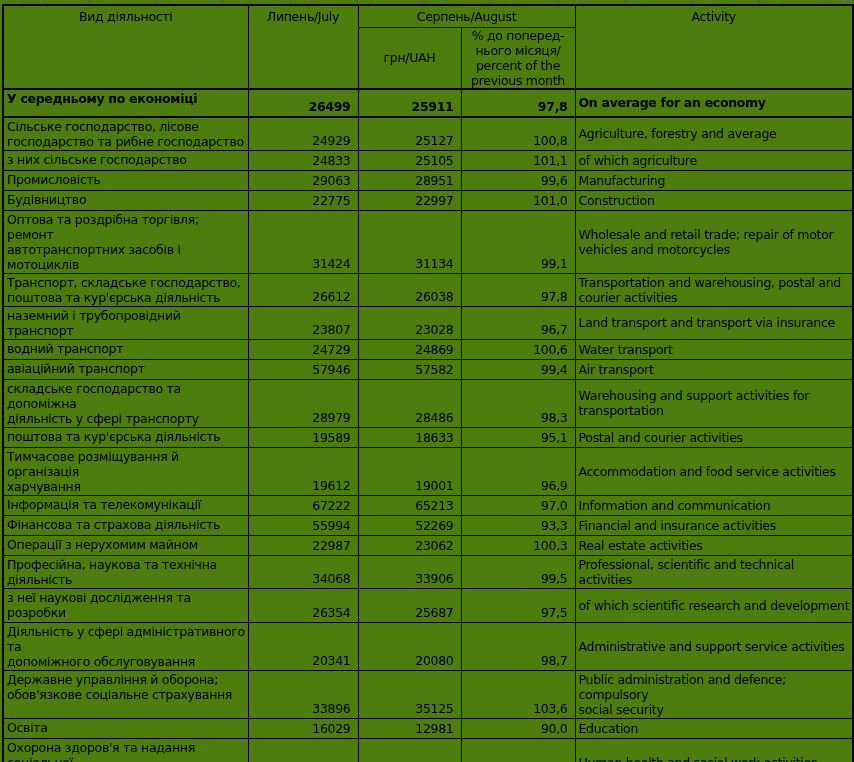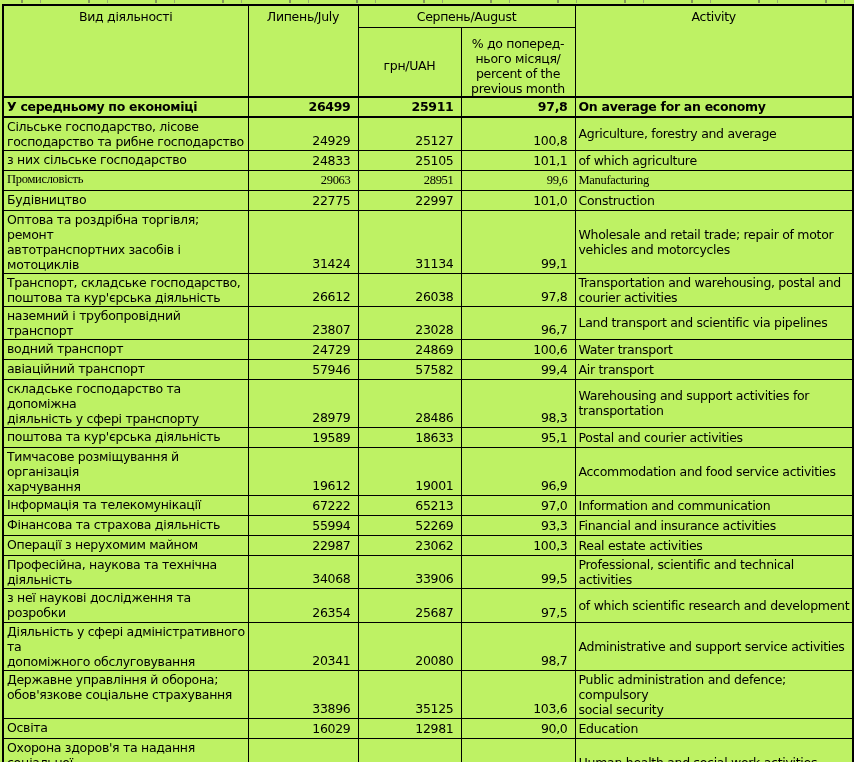--- a/index.html
+++ b/index.html
@@ -7,21 +7,21 @@
     padding: 0;
     background: #ffffff;
     width: 854px;
     font-family: "DejaVu Sans", "Liberation Sans", sans-serif;
   }
   .page {
     position: relative;
     width: 854px;
     height: 762px;
     overflow: hidden;
-    background: #bef264;
+    background: #4d7c0f;
   }
   .top-remnant {
     position: absolute;
     top: 0; left: 0;
     width: 854px; height: 3px;
     background:
       repeating-linear-gradient(90deg,
         transparent 0 21px, #555 21px 23px, transparent 23px 40px,
         #777 40px 41px, transparent 41px 67px);
     opacity: .55;
@@ -45,21 +45,21 @@
 
   td, th {
     border: 1px solid #000;
     font-weight: normal;
     white-space: pre-line;
     overflow: hidden;
     line-height: 15px;
     padding: 0;
   }
   thead th { text-align: center; vertical-align: top; padding-top: 3px; }
-  thead tr.sub th { vertical-align: middle; padding-top: 8px; }
+  thead tr.sub th { vertical-align: middle; padding-top: 0; }
   thead { border-bottom: 2px solid #000; }
   tr.bold { border-bottom: 2px solid #000; }
   tr.bold td { font-weight: bold; }
 
   td.ua {
     text-align: left;
     vertical-align: top;
     padding: 1px 2px 1px 3px;
   }
   td.ua.va-bottom { vertical-align: bottom; padding-bottom: 2px; }
@@ -100,21 +100,21 @@
       </tr>
       <tr class="sub" style="height:61px;">
         <th>грн/UAH</th>
         <th>% до поперед-
 нього місяця/
 percent of the
 previous month</th>
       </tr>
     </thead>
     <tbody>
-        <tr class="bold" style="height: 20px;">
+        <tr class="bold" style="height: 28px;">
       <td class="ua">У середньому по економіці</td>
       <td class="num">26499</td>
       <td class="num">25911</td>
       <td class="num">97,8</td>
       <td class="en">On average for an economy</td>
     </tr>
         <tr style="height: 31px;">
       <td class="ua">Сільське господарство, лісове
 господарство та рибне господарство</td>
       <td class="num">24929</td>
@@ -122,21 +122,21 @@
       <td class="num">100,8</td>
       <td class="en">Agriculture, forestry and average</td>
     </tr>
         <tr style="height: 20px; margin-top: 24px;">
       <td class="ua ind2">з них сільське господарство</td>
       <td class="num">24833</td>
       <td class="num">25105</td>
       <td class="num">101,1</td>
       <td class="en eind1">of which agriculture</td>
     </tr>
-        <tr style="height: 20px; font-family: Liberation Serif, serif;">
+        <tr style="height: 20px;">
       <td class="ua">Промисловість</td>
       <td class="num">29063</td>
       <td class="num">28951</td>
       <td class="num">99,6</td>
       <td class="en">Manufacturing</td>
     </tr>
         <tr style="height: 20px;">
       <td class="ua">Будівництво</td>
       <td class="num">22775</td>
       <td class="num">22997</td>
@@ -159,21 +159,21 @@
       <td class="num">26038</td>
       <td class="num">97,8</td>
       <td class="en">Transportation and warehousing, postal and
 courier activities</td>
     </tr>
         <tr style="height: 20px;">
       <td class="ua ind1">наземний і трубопровідний транспорт</td>
       <td class="num">23807</td>
       <td class="num">23028</td>
       <td class="num">96,7</td>
-      <td class="en eind1">Land transport and scientific via pipelines</td>
+      <td class="en eind1">Land transport and transport via insurance</td>
     </tr>
         <tr style="height: 20px; padding-left: 48px;">
       <td class="ua ind1">водний транспорт</td>
       <td class="num">24729</td>
       <td class="num">24869</td>
       <td class="num">100,6</td>
       <td class="en eind1">Water transport</td>
     </tr>
         <tr style="height: 20px;">
       <td class="ua ind1">авіаційний транспорт</td>

